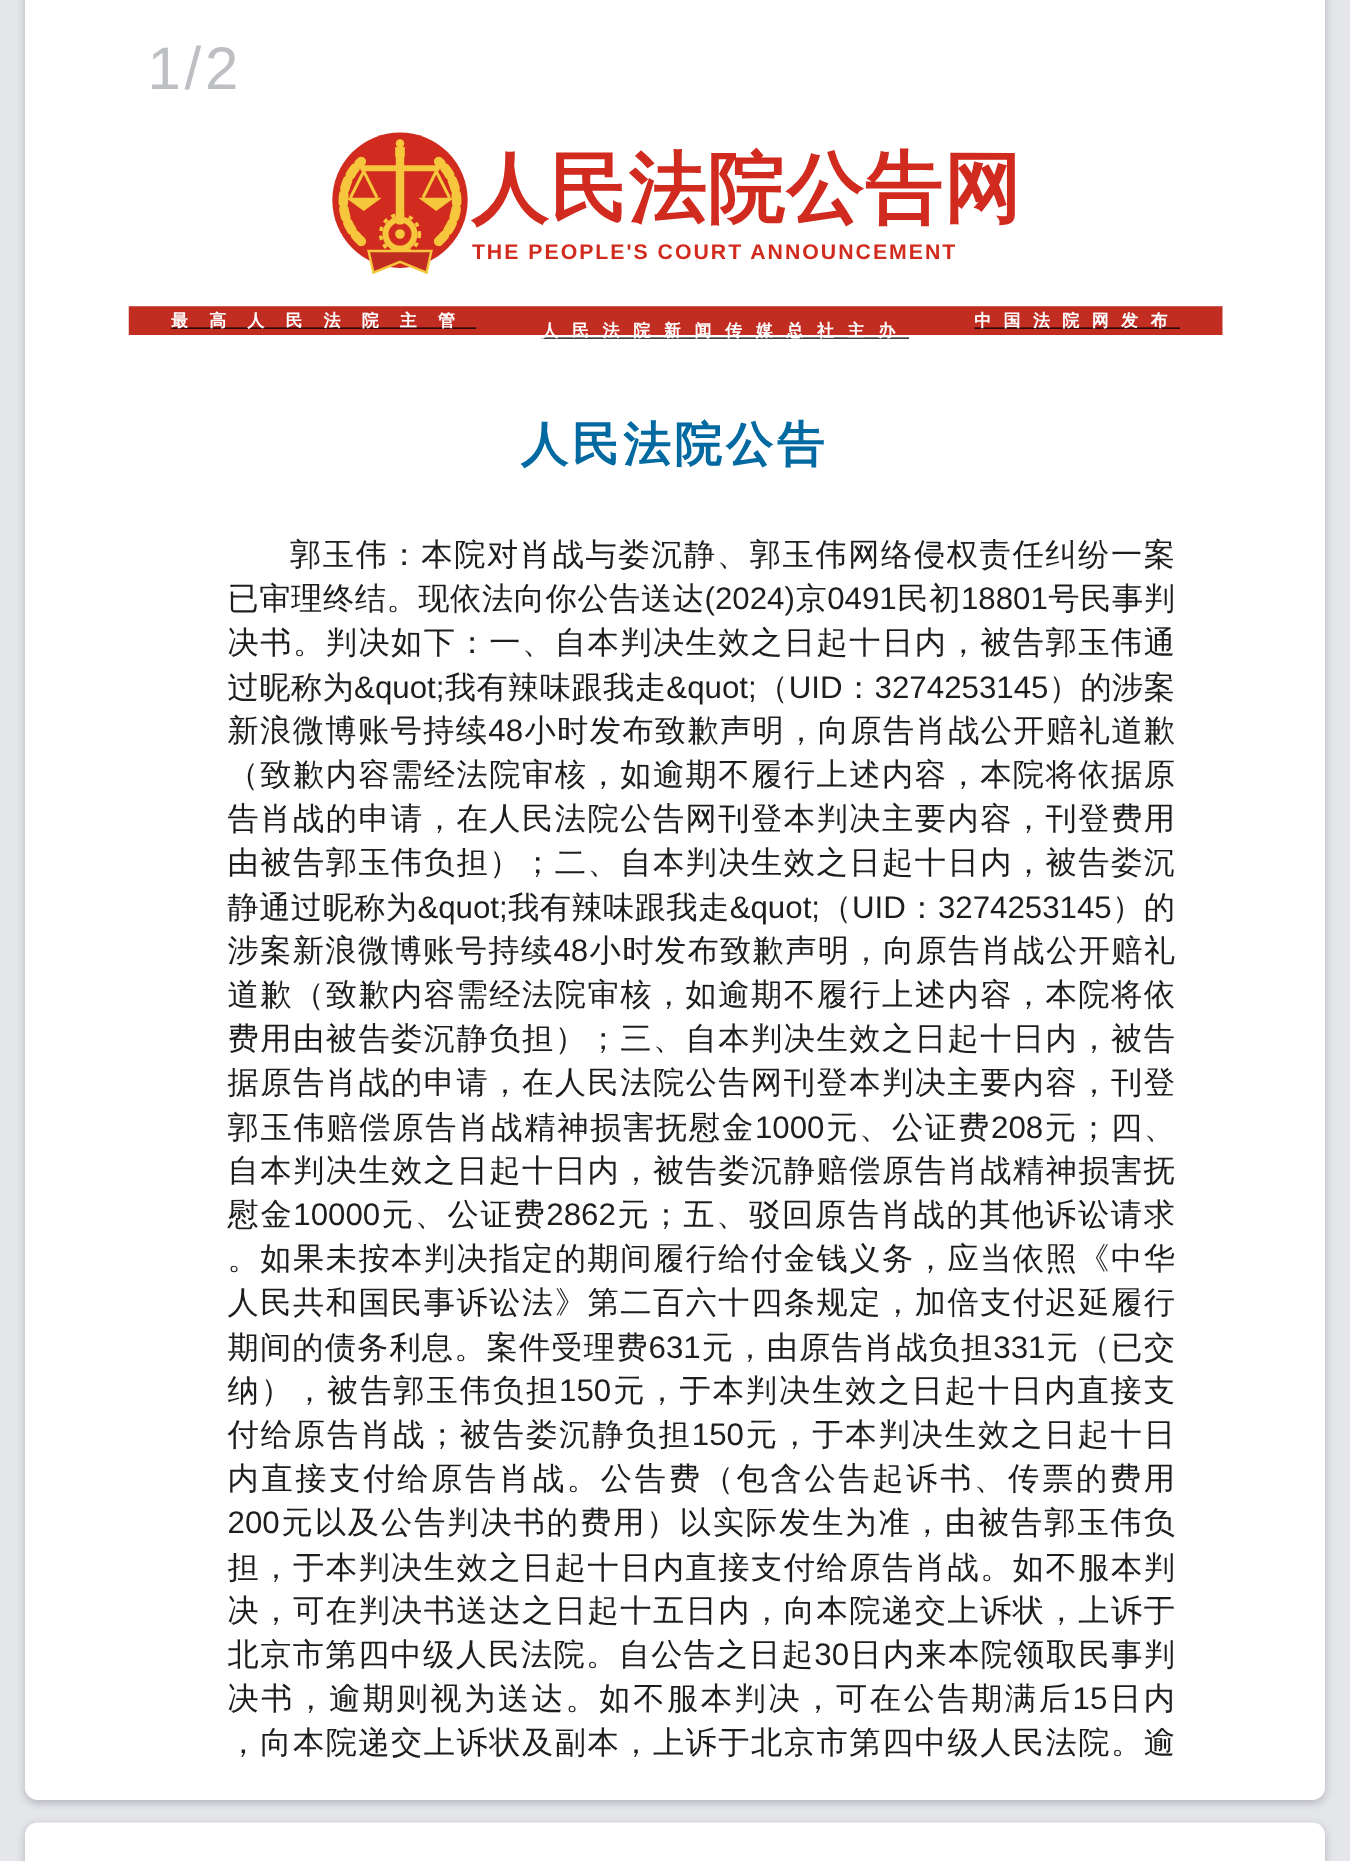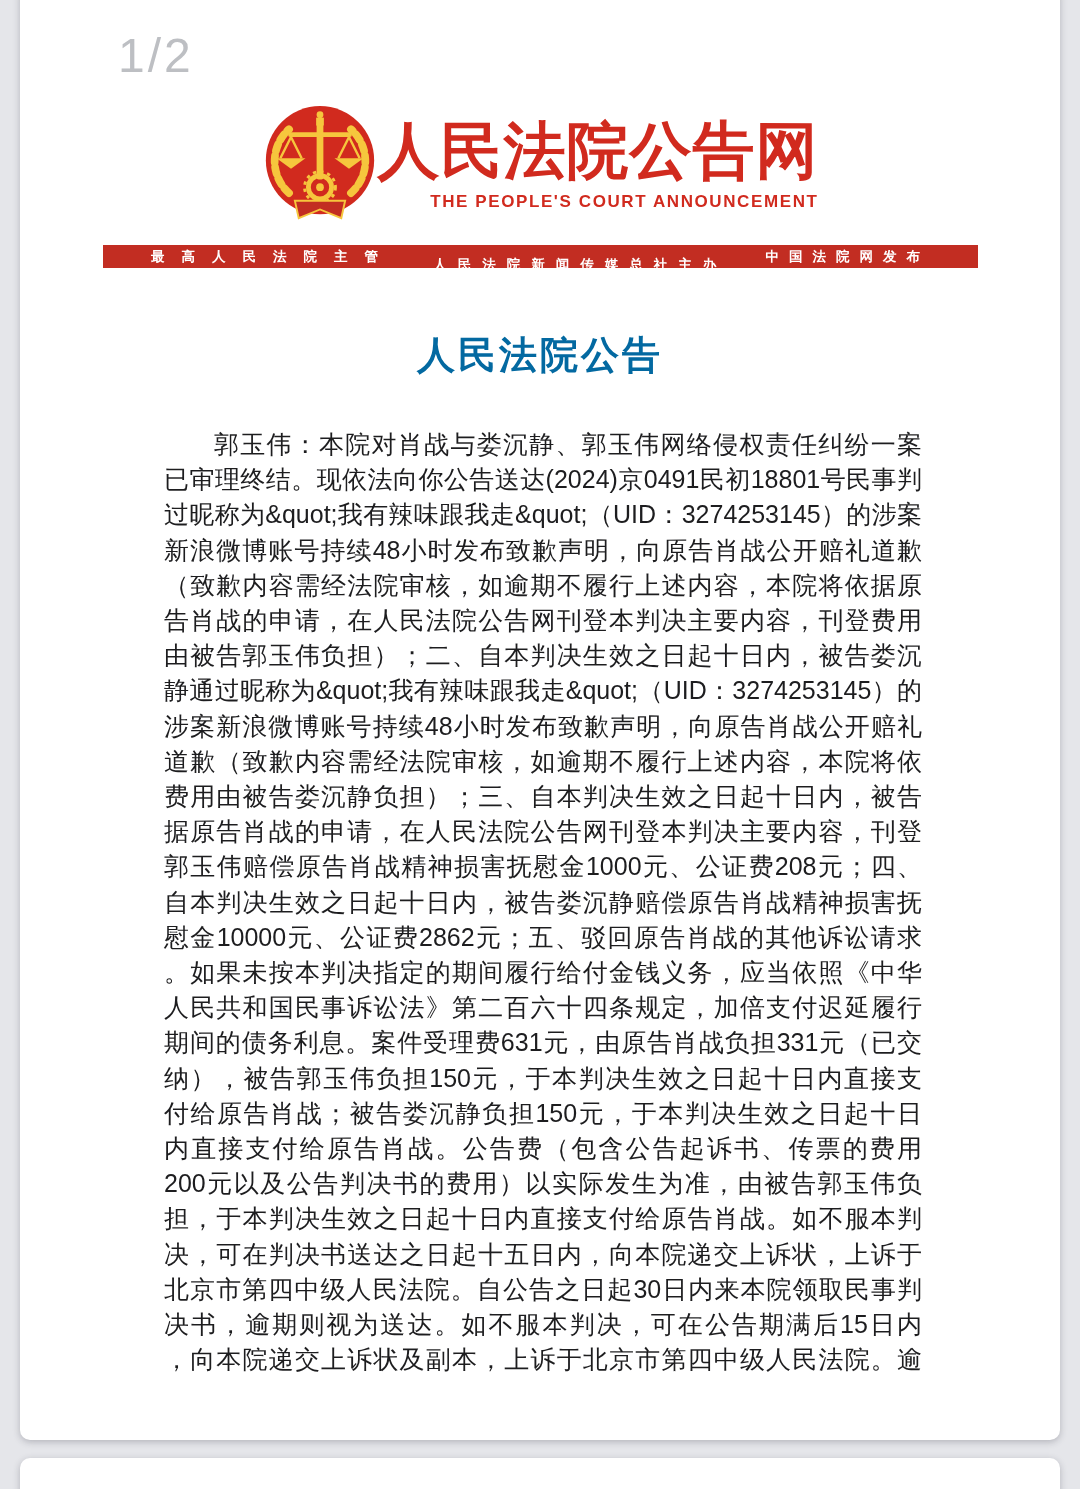--- a/index.html
+++ b/index.html
@@ -21,53 +21,54 @@
   #page-card-2 { top:1458px; height:62px; border-radius:10px 10px 0 0; }
 
   .page-indicator {
     position:absolute; left:118px; top:28px; z-index:2;
     font-size:48px; font-weight:400; letter-spacing:3px;
     color:#bdbfc3;
   }
 
   .brand-header {
     position:absolute; top:102px; left:0; right:0; z-index:2;
-    display:flex; justify-content:center; align-items:center; text-align:right;
+    display:flex; justify-content:center; align-items:center; 
   }
   .brand-text { display:flex; flex-direction:column; }
   .brand-title {
     color:var(--brand-red); font-size:62px; font-weight:bold;
     letter-spacing:1px; line-height:1.08; white-space:nowrap;
   }
   .brand-subtitle {
     color:var(--brand-red); font-size:17px; font-weight:bold;
     letter-spacing:1.6px; margin-top:7px; white-space:nowrap;
   }
 
   .masthead-banner {
     position:absolute; top:245px; left:103px; width:875px; height:23px; z-index:2;
     background:var(--banner-red);
     display:flex; justify-content:space-between; align-items:center;
-    padding:0 48px;
+    padding:0 34px;
+    text-decoration:underline;
   }
   .masthead-banner span {
     color:#ffffff; font-weight:bold; font-size:13.5px; white-space:nowrap;
   }
   .banner-seg-1 { letter-spacing:17px; }
   .banner-seg-2 { letter-spacing:11px;margin-top:17px; }
   .banner-seg-3 { letter-spacing:10px; }
 
   .doc-title {
     position:absolute; top:330px; left:0; right:0; z-index:2;
     text-align:center;
     font-size:38px; font-weight:bold; color:#0369a1; letter-spacing:3px;
   }
 
   .doc-body {
-    position:absolute; top:427px; left:164px; width:758px; z-index:2;
+    position:absolute; top:427px; left:182px; width:758px; z-index:2;
     font-size:25px; line-height:35.2px; color:#1d1d1f;
   }
   .body-line {
     text-align:justify;
     text-align-last:justify;
   }
   .body-line:first-child { text-indent:50px; }
 </style>
 </head>
 <body>
@@ -107,20 +108,21 @@
   <span class="banner-seg-1">最高人民法院主管</span>
   <span class="banner-seg-2">人民法院新闻传媒总社主办</span>
   <span class="banner-seg-3">中国法院网发布</span>
 </div>
 
 <div class="doc-title">人民法院公告</div>
 
 <div class="doc-body">
     <div class="body-line">郭玉伟：本院对肖战与娄沉静、郭玉伟网络侵权责任纠纷一案</div>
     <div class="body-line">已审理终结。现依法向你公告送达(2024)京0491民初18801号民事判</div>
+    <div class="body-line">决书。判决如下：一、自本判决生效之日起十日内，被告郭玉伟通</div>
     <div class="body-line">过昵称为&amp;quot;我有辣味跟我走&amp;quot;（UID：3274253145）的涉案</div>
     <div class="body-line">新浪微博账号持续48小时发布致歉声明，向原告肖战公开赔礼道歉</div>
     <div class="body-line">（致歉内容需经法院审核，如逾期不履行上述内容，本院将依据原</div>
     <div class="body-line">告肖战的申请，在人民法院公告网刊登本判决主要内容，刊登费用</div>
     <div class="body-line">由被告郭玉伟负担）；二、自本判决生效之日起十日内，被告娄沉</div>
     <div class="body-line">静通过昵称为&amp;quot;我有辣味跟我走&amp;quot;（UID：3274253145）的</div>
     <div class="body-line">涉案新浪微博账号持续48小时发布致歉声明，向原告肖战公开赔礼</div>
     <div class="body-line">道歉（致歉内容需经法院审核，如逾期不履行上述内容，本院将依</div>
     <div class="body-line">费用由被告娄沉静负担）；三、自本判决生效之日起十日内，被告</div>
     <div class="body-line">据原告肖战的申请，在人民法院公告网刊登本判决主要内容，刊登</div>

